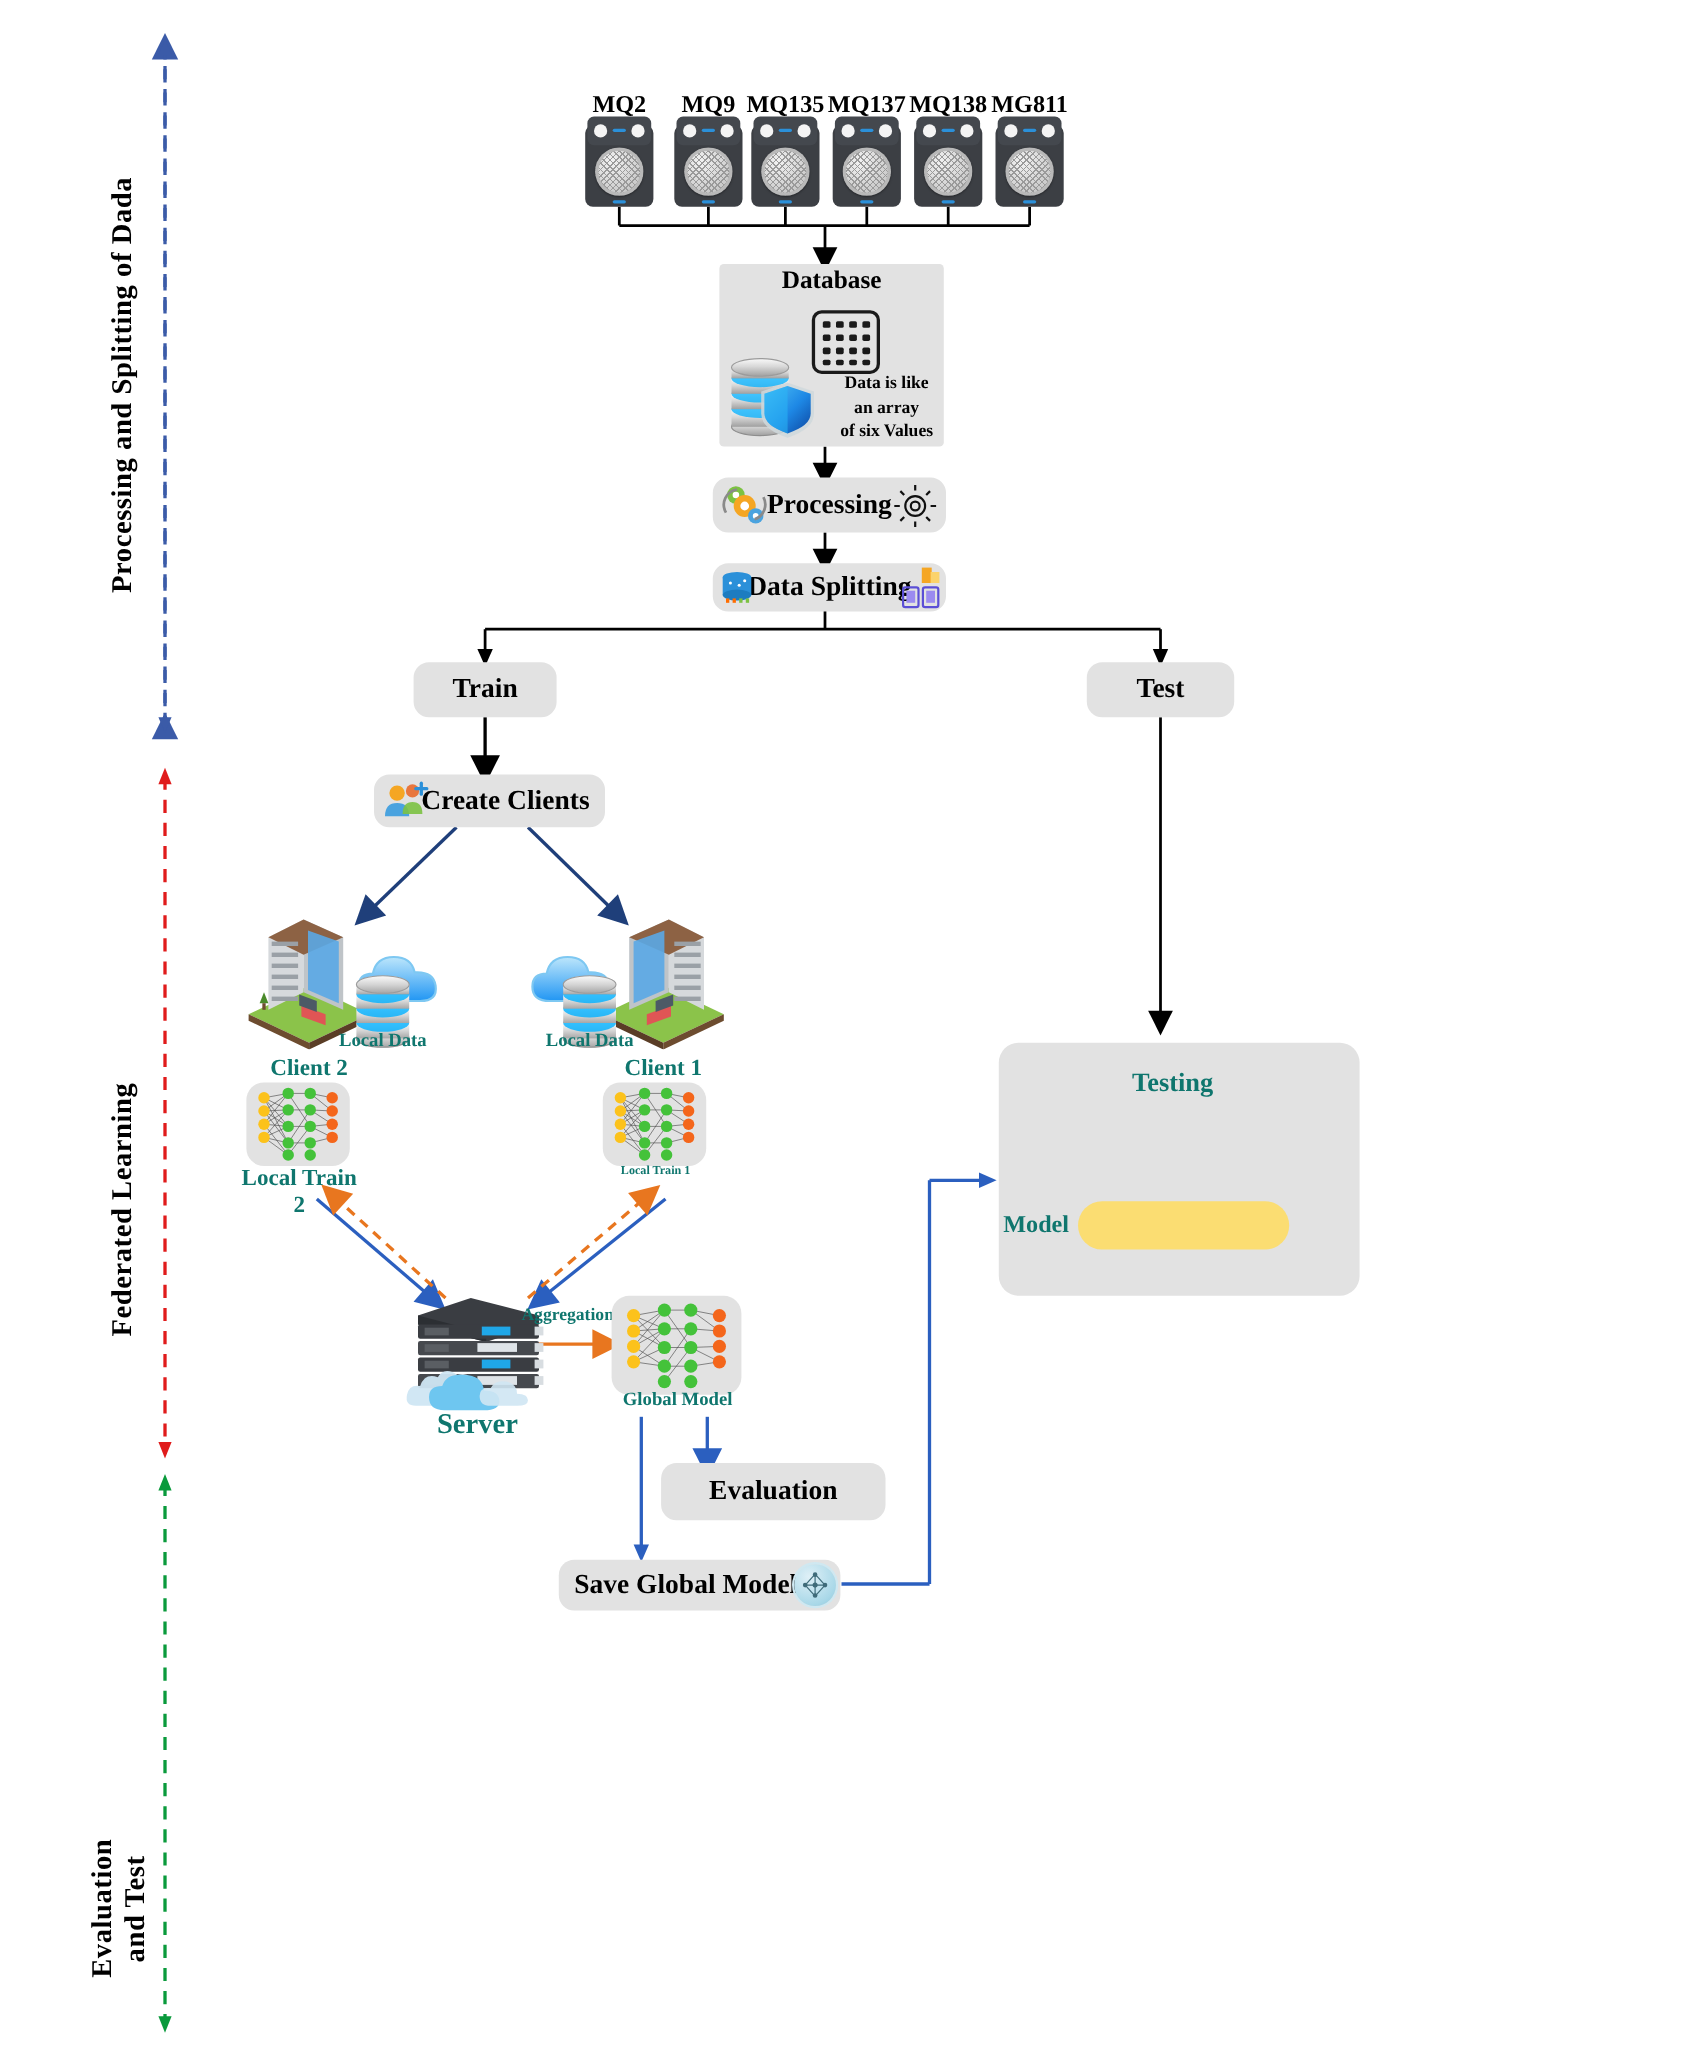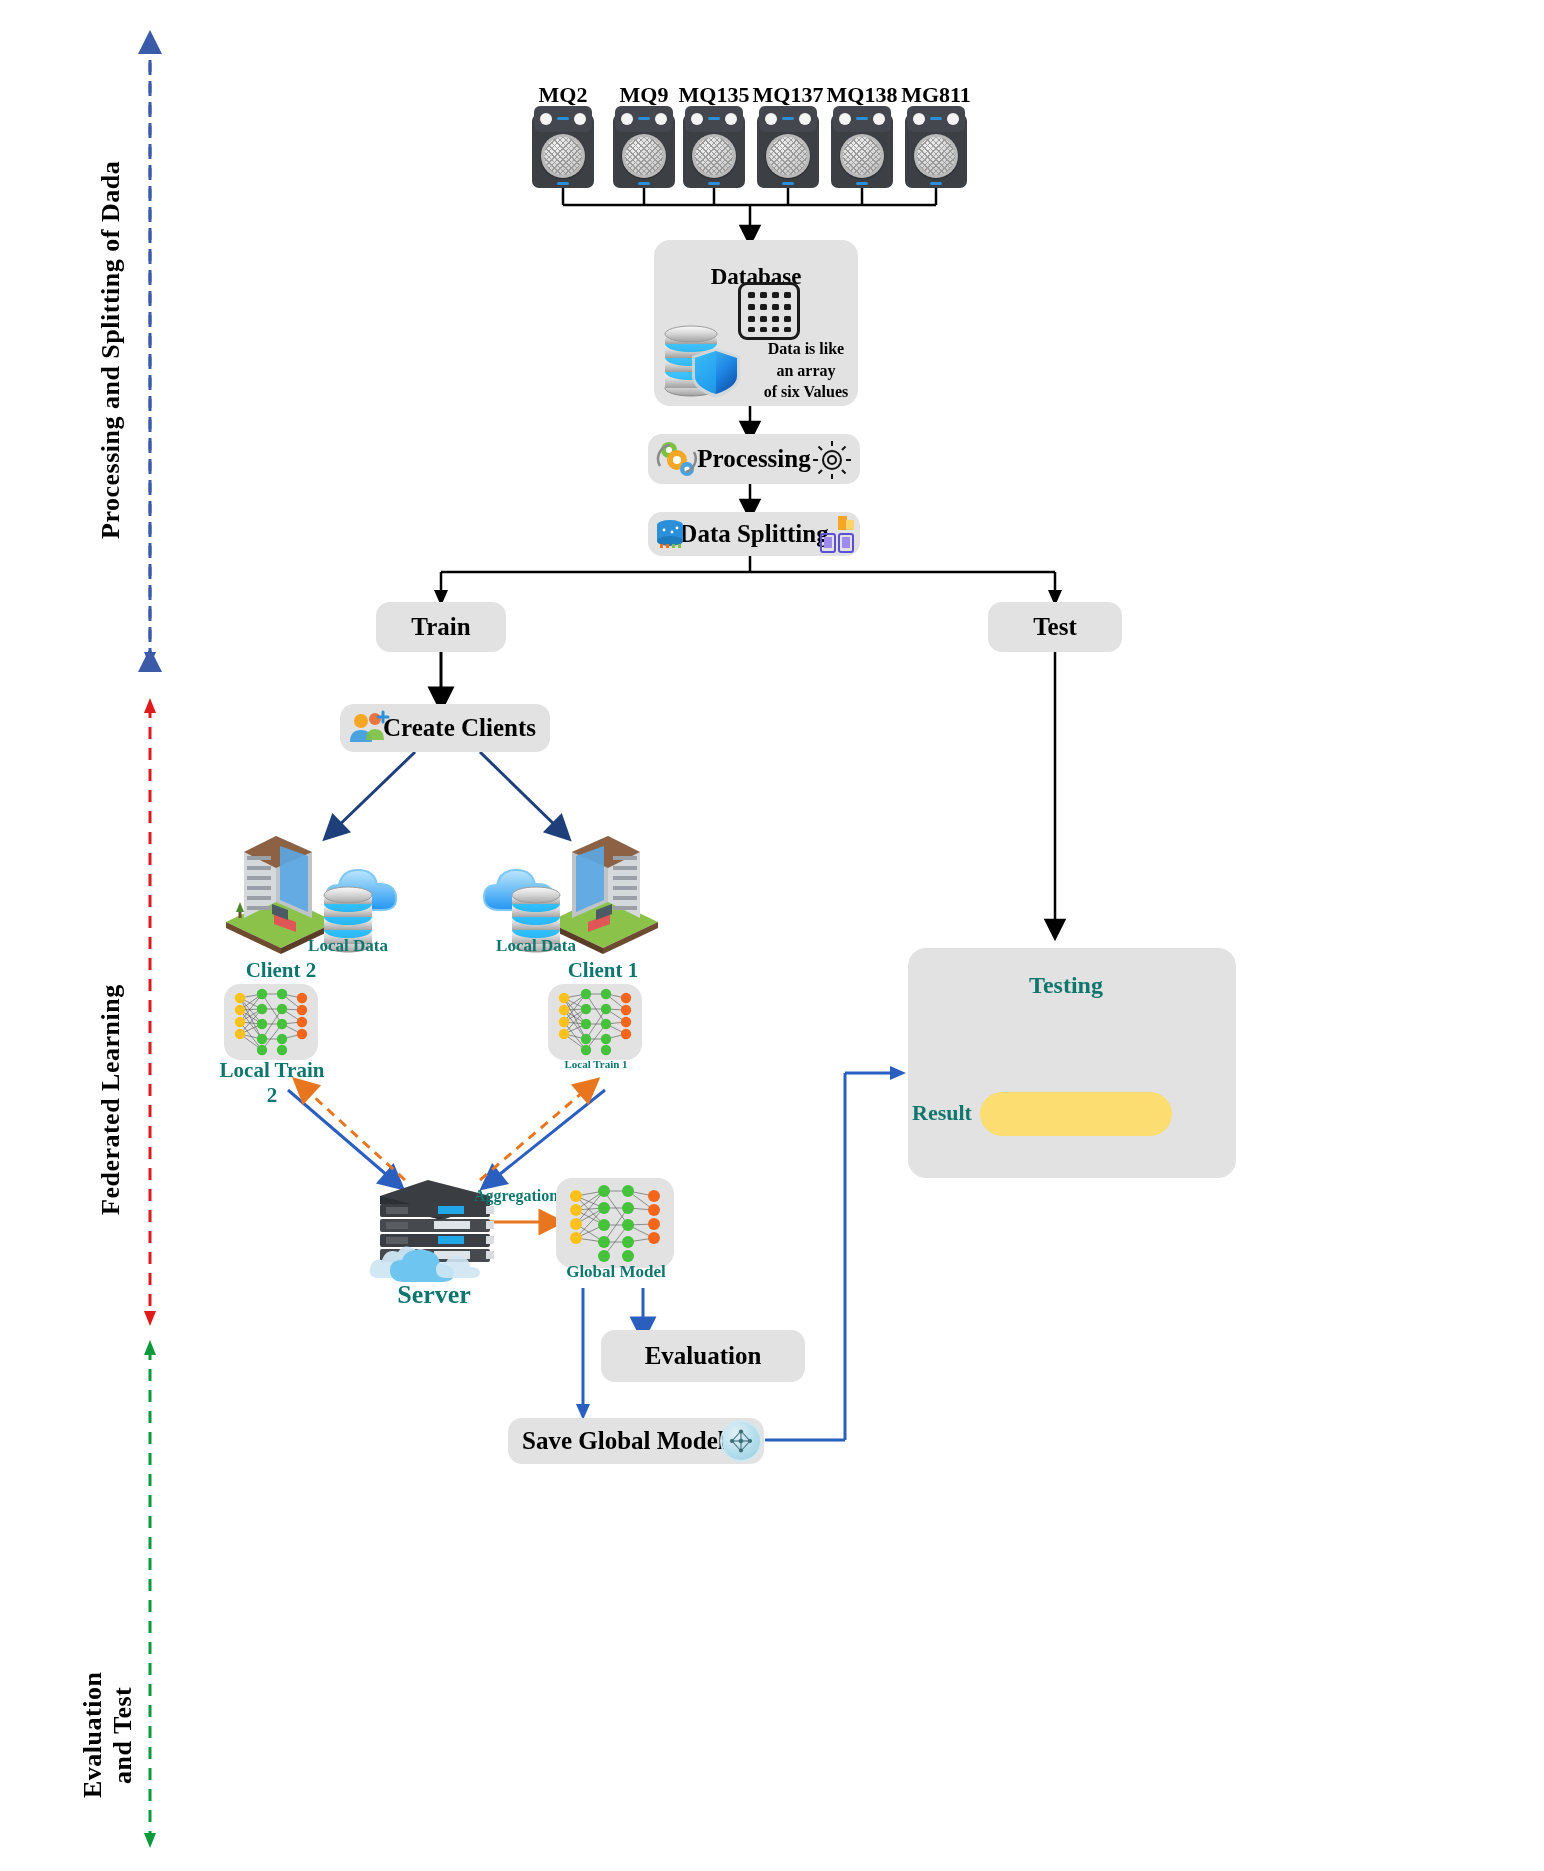--- a/index.html
+++ b/index.html
@@ -261,21 +261,21 @@
         <div class="hole hl"></div>
         <div class="hole hr"></div>
         <div class="dash"></div>
       </div>
       <div class="mesh"></div>
       <div class="dash2"></div>
     </div>
     <div class="sensor-name" style="left:891px;top:82px;font-size:22px;">MG811</div>
   </div>
 
-  <div class="gbox col" style="left:654px;top:240px;width:204px;height:166px;border-radius:16px;justify-content:flex-start;padding-top:24px;">
+  <div class="gbox col" style="left:654px;top:240px;width:204px;height:166px;border-radius:4px;justify-content:flex-start;padding-top:2px;">
     <div style="font-size:23px;font-weight:bold;">Database</div>
   </div>
 
   <div class="abs" style="left:738px;top:282px;width:56px;height:52px;border:3px solid #1a1a1a;border-radius:9px;">
     <svg width="56" height="52" viewBox="0 0 56 52">
       <g fill="#1a1a1a">
         <rect x="7" y="7" width="7" height="6" rx="1.5"></rect>
           <rect x="19" y="7" width="7" height="6" rx="1.5"></rect>
         <rect x="31" y="7" width="7" height="6" rx="1.5"></rect>
           <rect x="43" y="7" width="7" height="6" rx="1.5"></rect>
@@ -781,18 +781,18 @@
         <circle cx="13" cy="22.5" r="2.1"></circle>
           <circle cx="13" cy="13" r="2.3"></circle>
       </g>
     </svg>
   </div>
 
   <div class="panel" style="left:908px;top:948px;width:328px;height:230px;"></div>
   <div class="label" style="left:902px;top:972px;width:328px;font-size:24px;">Testing</div>
 
 
-  <div class="label" style="left:912px;top:1100px;width:92px;font-size:22px;text-align:left;">Result</div>
+  <div class="label" style="left:912px;top:1100px;width:92px;font-size:22px;text-align:left;">Model</div>
   <div class="yellowbar" style="left:980px;top:1092px;width:192px;height:44px;">
     <span style="display:block;width:100%;text-align:center;line-height:44px;font-size:20px;font-weight:bold;color:#000;"></span>
   </div>
 
 </div>
 
 </body></html>

